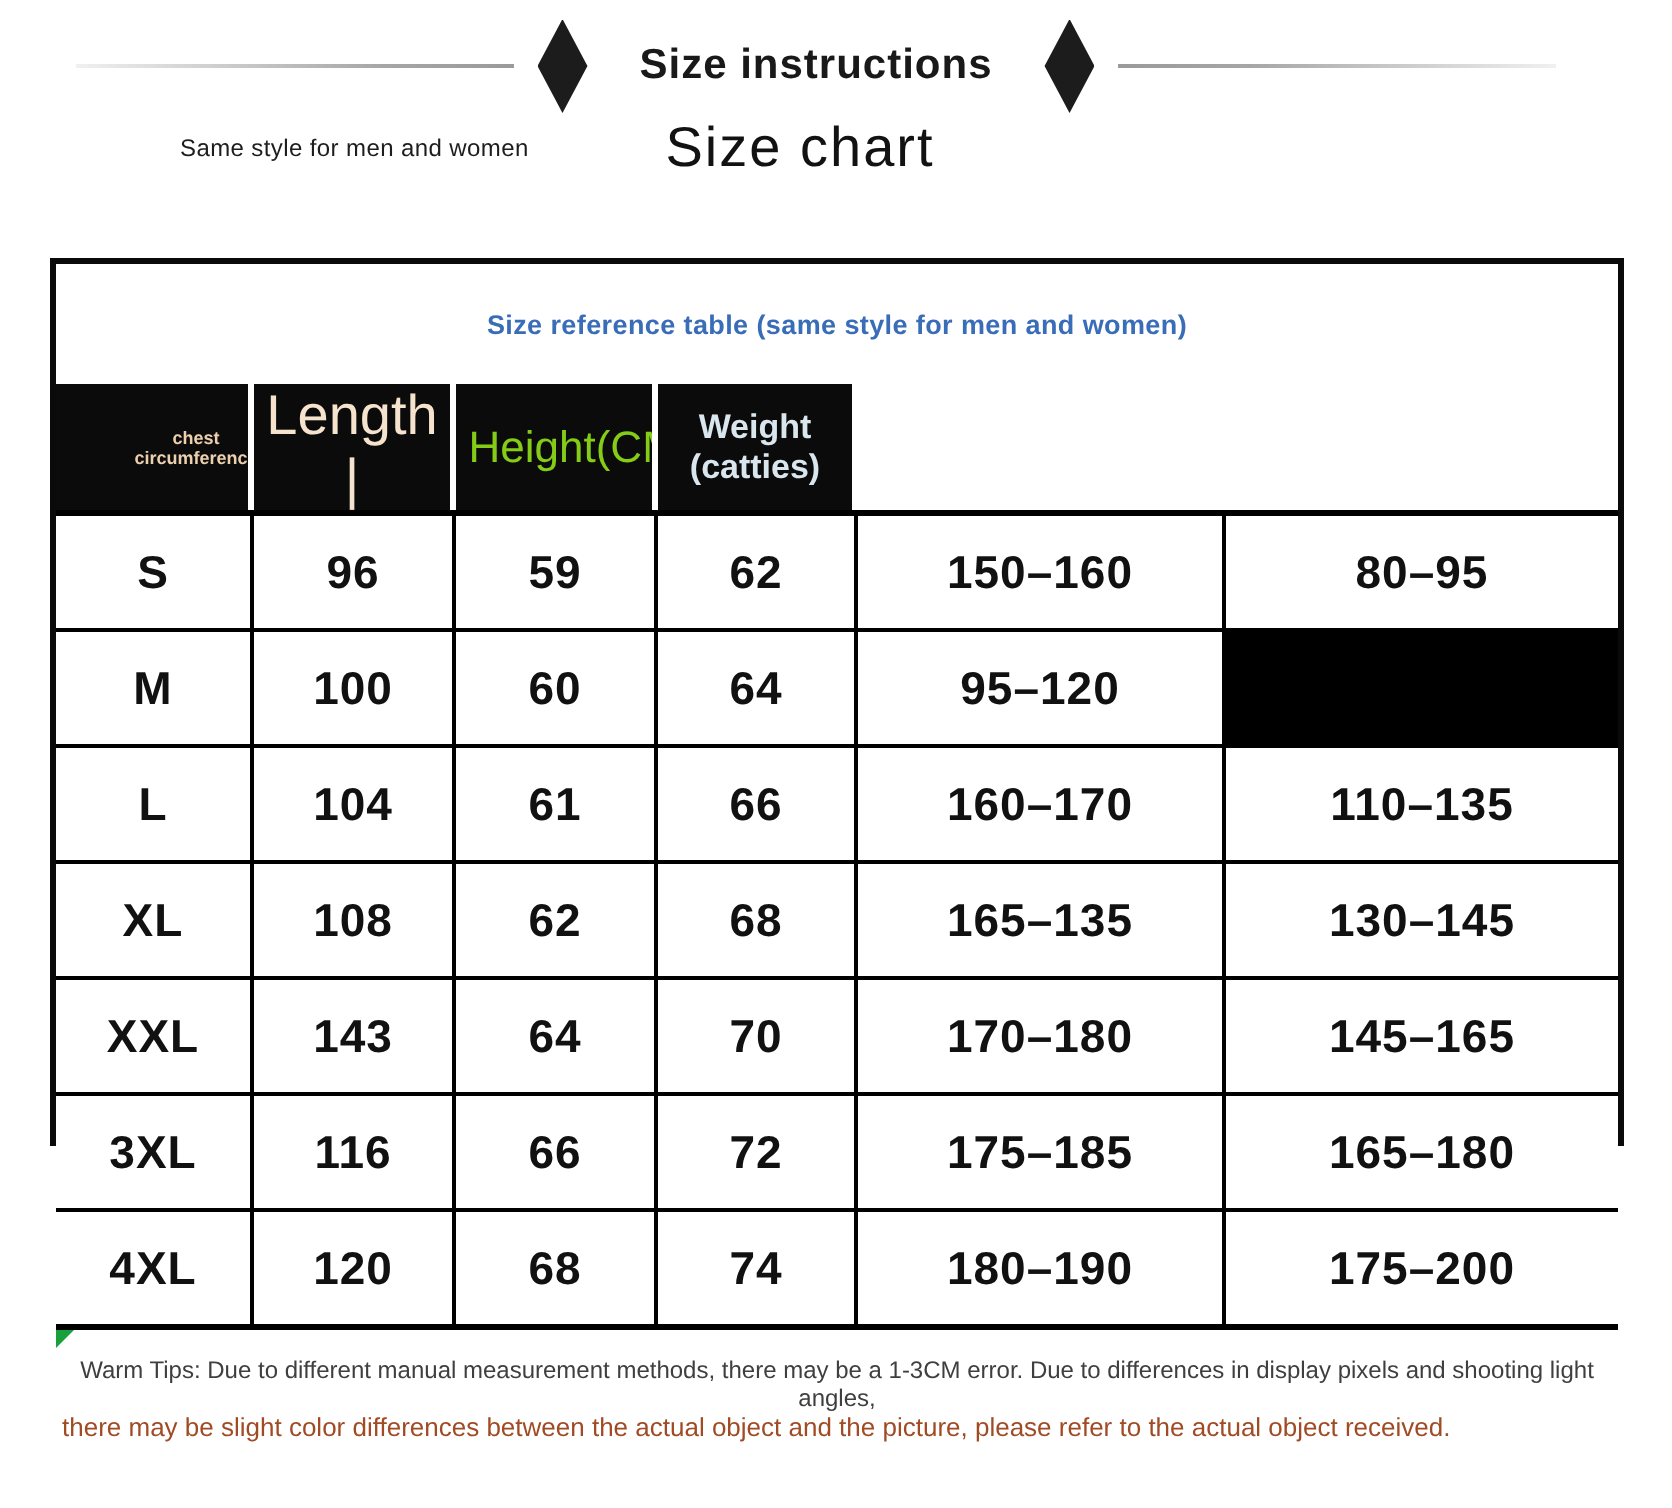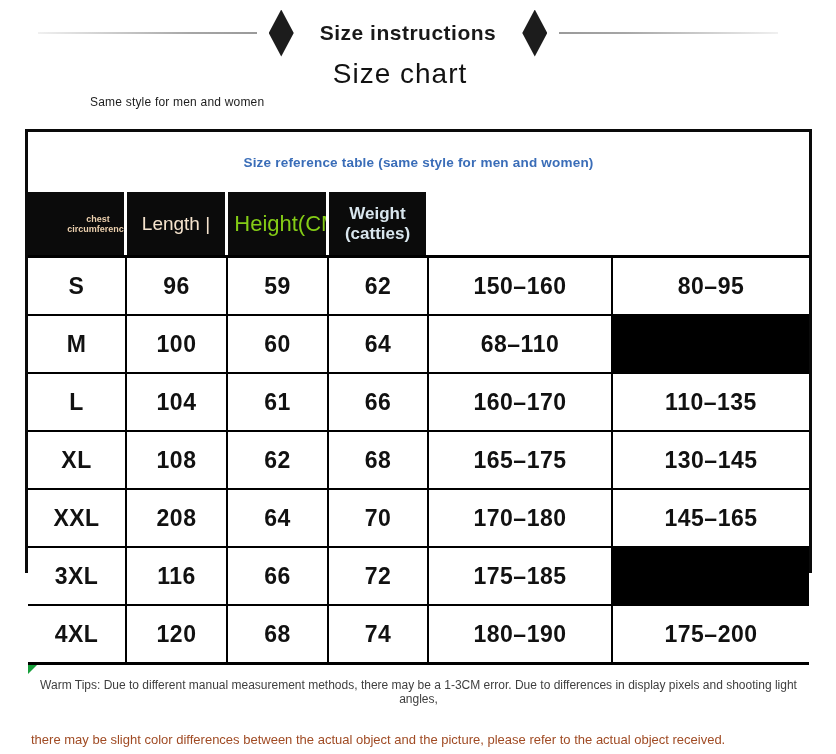--- a/index.html
+++ b/index.html
@@ -24,21 +24,21 @@
     clip-path: polygon(50% 0%, 100% 50%, 50% 100%, 0% 50%);
     margin: 0 12px;
   }
   .decor-title {
     font-size: 21px; font-weight: 600; color: #191919;
     margin: 0 14px; white-space: nowrap; letter-spacing: 0.5px;
   }
 
   .left-note {
     position: absolute; top: 67px; left: 90px;
-    font-size: 12px; color: #1d1d1d; letter-spacing: 0.2px; margin-top: 28px;
+    font-size: 12px; color: #1d1d1d; letter-spacing: 0.2px;
   }
   .page-title {
     position: absolute; top: 58px; left: 0; width: 100%;
     text-align: center; transform: translateX(-18px);
     font-size: 28px; font-weight: 400; color: #121212; letter-spacing: 1px;
   }
 
   
   .size-table {
     position: absolute; left: 25px; top: 129px; width: 787px; height: 444px;
@@ -55,21 +55,21 @@
     grid-template-columns: 96px 98px 98px 97px 182px 1fr;
     column-gap: 3px;
   }
   .hcell {
     background: #0b0b0b; display: flex; align-items: center; justify-content: center;
     text-align: center; overflow: hidden;
   }
   .hcell.c0 { font-size: 26px; color: #f3dcc0; letter-spacing: 1px; }
   .hcell.c1 { font-size: 9px;  color: #ecd0ae; font-weight: 600; padding-left: 44px; }
   .hcell.c2 { font-size: 11px; color: #f0d9bd; font-weight: 700; }
-  .hcell.c3 { font-size: 19px; color: #f5e3cd; }
+  .hcell.c3 { font-size: 28px; color: #f5e3cd; }
   .hcell.c4 { font-size: 22px; color: #84cc16; font-weight: 500; padding-left: 27px; }
   .hcell.c5 { font-size: 17px; color: #d9e6ee; font-weight: 700; }
 
   .table-body {
     background: #000; padding: 3px 0;
     display: flex; flex-direction: column; gap: 2px;
   }
   .table-row {
     grid-template-columns: 97px 99px 99px 98px 182px 1fr;
     column-gap: 2px; height: 56px;
@@ -78,21 +78,21 @@
     background: #fff; display: flex; align-items: center; justify-content: center;
     font-size: 23px; font-weight: 700; color: #111; letter-spacing: 0.5px;
   }
 
   .tips { position: relative; height: 77px; background: #fff; }
   .tip-line1 {
     padding-top: 13px; text-align: center;
     font-size: 12px; color: #3f3f3f;
   }
   .tip-line2 {
-    margin-top: 26px; padding-left: 3px;
+    margin-top: 0; padding-left: 3px;
     font-size: 13px; color: #a04b24; font-weight: 500;
   }
   .green-marker {
     position: absolute; top: 0; left: 0; width: 0; height: 0;
     border-top: 9px solid #18a03c; border-right: 9px solid transparent;
   }
 </style>
 </head>
 <body>
 
@@ -127,52 +127,53 @@
       <div class="cell">59</div>
       <div class="cell">62</div>
       <div class="cell">150–160</div>
       <div class="cell">80–95</div>
     </div>
     <div class="grid6 table-row">
       <div class="cell">M</div>
       <div class="cell">100</div>
       <div class="cell">60</div>
       <div class="cell">64</div>
-      <div class="cell">68–110</div>
+      <div class="cell">95–120</div>
     </div>
     <div class="grid6 table-row">
       <div class="cell">L</div>
       <div class="cell">104</div>
       <div class="cell">61</div>
       <div class="cell">66</div>
       <div class="cell">160–170</div>
       <div class="cell">110–135</div>
     </div>
     <div class="grid6 table-row">
       <div class="cell">XL</div>
       <div class="cell">108</div>
       <div class="cell">62</div>
       <div class="cell">68</div>
-      <div class="cell">165–175</div>
+      <div class="cell">165–135</div>
       <div class="cell">130–145</div>
     </div>
     <div class="grid6 table-row">
       <div class="cell">XXL</div>
-      <div class="cell">208</div>
+      <div class="cell">143</div>
       <div class="cell">64</div>
       <div class="cell">70</div>
       <div class="cell">170–180</div>
       <div class="cell">145–165</div>
     </div>
     <div class="grid6 table-row">
       <div class="cell">3XL</div>
       <div class="cell">116</div>
       <div class="cell">66</div>
       <div class="cell">72</div>
       <div class="cell">175–185</div>
+      <div class="cell">165–180</div>
     </div>
     <div class="grid6 table-row">
       <div class="cell">4XL</div>
       <div class="cell">120</div>
       <div class="cell">68</div>
       <div class="cell">74</div>
       <div class="cell">180–190</div>
       <div class="cell">175–200</div>
     </div>
   </div>

